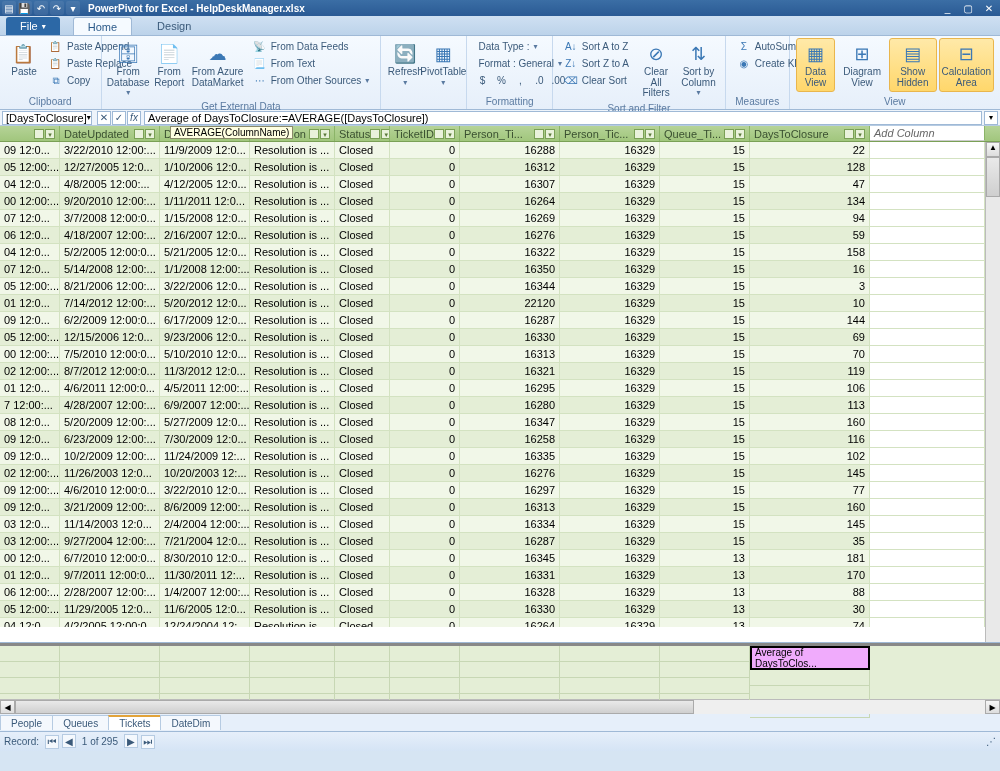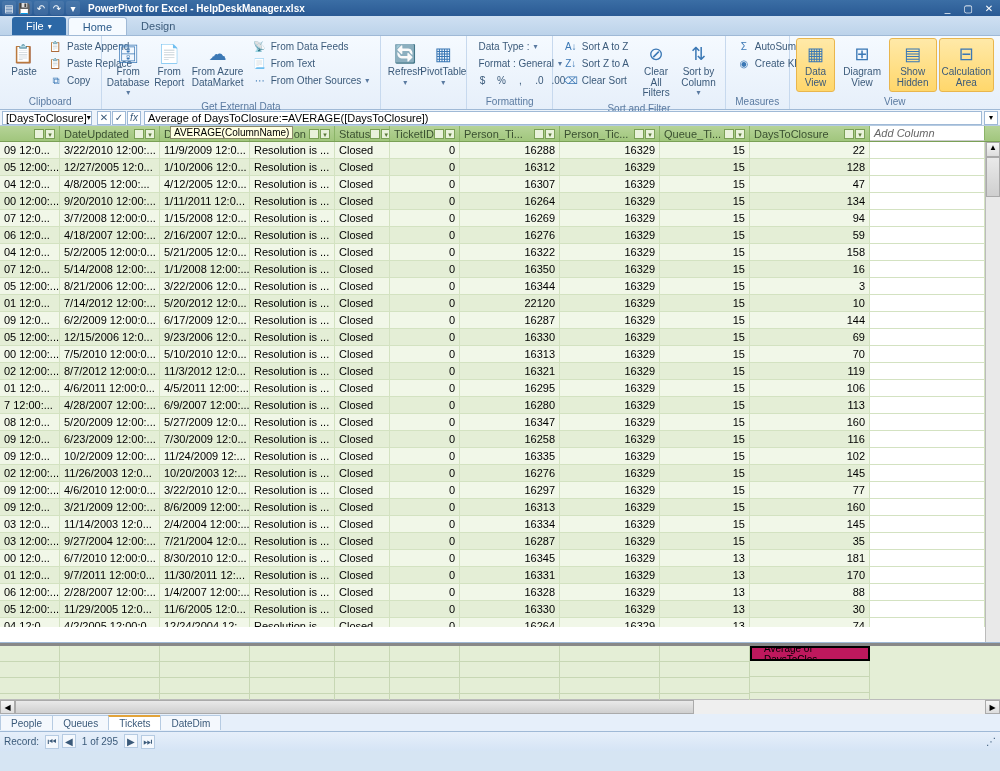--- a/index.html
+++ b/index.html
@@ -7,21 +7,21 @@
 
 
 .titlebar { height: 16px; background: linear-gradient(#3b6ea5,#2a5a94); display:flex; align-items:center; color:#fff; font-size:10px; padding:0 2px; }
 .titlebar .qat { display:flex; gap:2px; }
 .titlebar .qat span { width:14px; height:14px; display:inline-flex; align-items:center; justify-content:center; background:rgba(255,255,255,0.08); border-radius:2px; }
 .titlebar .title { margin-left:8px; font-weight:bold; }
 .titlebar .spacer { flex:1; }
 .titlebar .winbtns span { width:18px; display:inline-block; text-align:center; }
 
 
-.tabsrow { height:20px; background:linear-gradient(#cfe0f2,#bcd3ea); display:flex; align-items:flex-end; padding-left:12px; border-bottom:1px solid #9fb9d6; }
+.tabsrow { height:20px; background:linear-gradient(#cfe0f2,#bcd3ea); display:flex; align-items:flex-end; padding-left:6px; border-bottom:1px solid #9fb9d6;gap:11px; }
 .filebtn { background:#2c68a6; color:#fff; padding:2px 14px; font-size:11px; border-radius:3px 3px 0 0; margin-right:2px; height:18px; display:flex; align-items:center; }
 .tab { padding:2px 14px; font-size:11px; height:18px; display:flex; align-items:center; color:#3b5a7a; }
 .tab.active { background:#f5faff; border:1px solid #9fb9d6; border-bottom:none; border-radius:3px 3px 0 0; color:#2b5a8a; }
 
 
 .ribbon { height:74px; background:linear-gradient(#f5faff,#e6effa); border-bottom:1px solid #9fb9d6; display:flex; }
 .group { border-right:1px solid #c7d9ee; padding:2px 6px 0 6px; display:flex; flex-direction:column; min-width:0; }
 .group .items { flex:1; display:flex; align-items:flex-start; gap:2px; }
 .group .name { text-align:center; font-size:10px; color:#5a7aa0; padding:0 0 2px 0; }
 .bigbtn { display:flex; flex-direction:column; align-items:center; justify-content:flex-start; padding:3px 6px; border:1px solid transparent; border-radius:3px; min-width:36px; }
@@ -56,21 +56,21 @@
 .cell.r { justify-content:flex-end; }
 .addcol { background:#fff; color:#666; font-style:italic; border-bottom:1px solid #ccc; }
 
 
 .c0{width:60px} .c1{width:100px} .c2{width:90px} .c3{width:85px} .c4{width:55px} .c5{width:70px}
 .c6{width:100px} .c7{width:100px} .c8{width:90px} .c9{width:120px} .c10{width:115px}
 
 
 .calcarea { height:56px; background:#e4eed6; border-top:3px solid #888; display:flex; }
 .calcarea .ccell { border-right:1px solid #c7d7b4; border-bottom:1px solid #c7d7b4; height:16px; }
-.calcbox { border:2px solid #000; background:#be185d; height:15px; padding:0 12px; font-size:10px; display:flex; align-items:center; overflow:hidden; }
+.calcbox { border:2px solid #000; background:#f0abfc; height:24px; padding:0 3px; font-size:10px; display:flex; align-items:center; overflow:hidden; }
 
 
 .hscroll { height:15px; background:#e9e9e9; border-top:1px solid #bbb; display:flex; }
 .hscroll .btn { width:15px; border:1px solid #aaa; background:linear-gradient(#f6f6f6,#ddd); display:flex; align-items:center; justify-content:center; font-size:8px; }
 .hscroll .track { flex:1; background:#efefef; position:relative; }
 .hscroll .thumb { position:absolute; left:0; top:0; bottom:0; width:70%; background:linear-gradient(#e9e9e9,#cfcfcf); border:1px solid #aaa; }
 
 
 .sheettabs { height:18px; background:#e6effa; display:flex; align-items:center; font-size:10px; border-bottom:1px solid #9fb9d6; }
 .sheettabs .st { padding:1px 10px; border:1px solid #b6cbe2; border-bottom:none; background:#f4f8fd; margin-right:-1px; color:#3b5a7a; height:15px; display:flex; align-items:center; }

